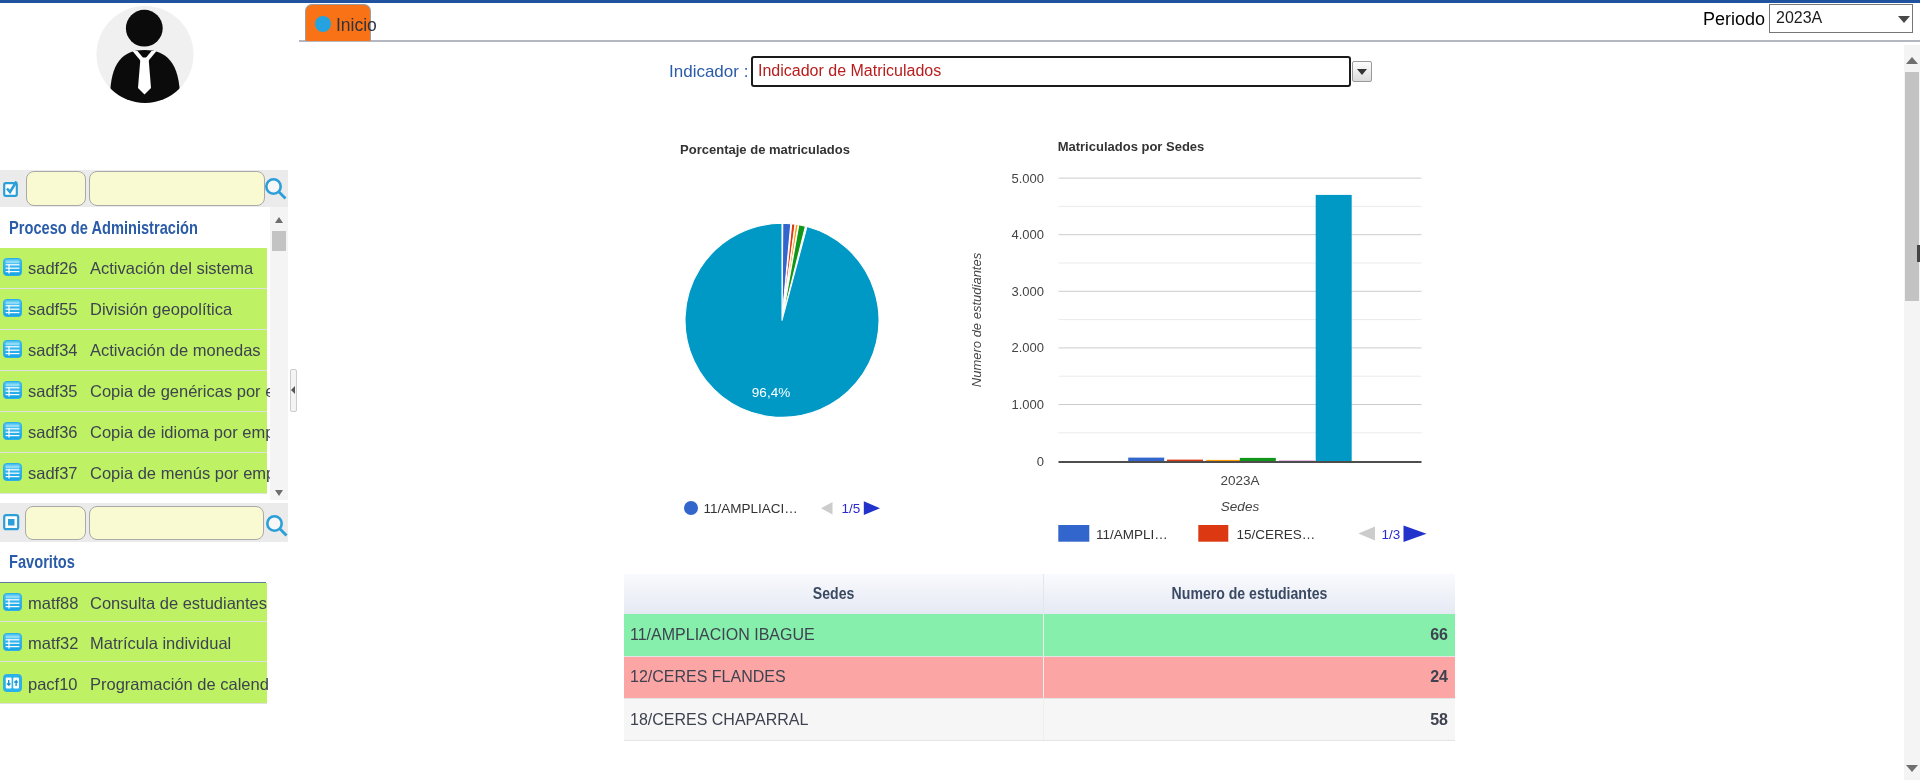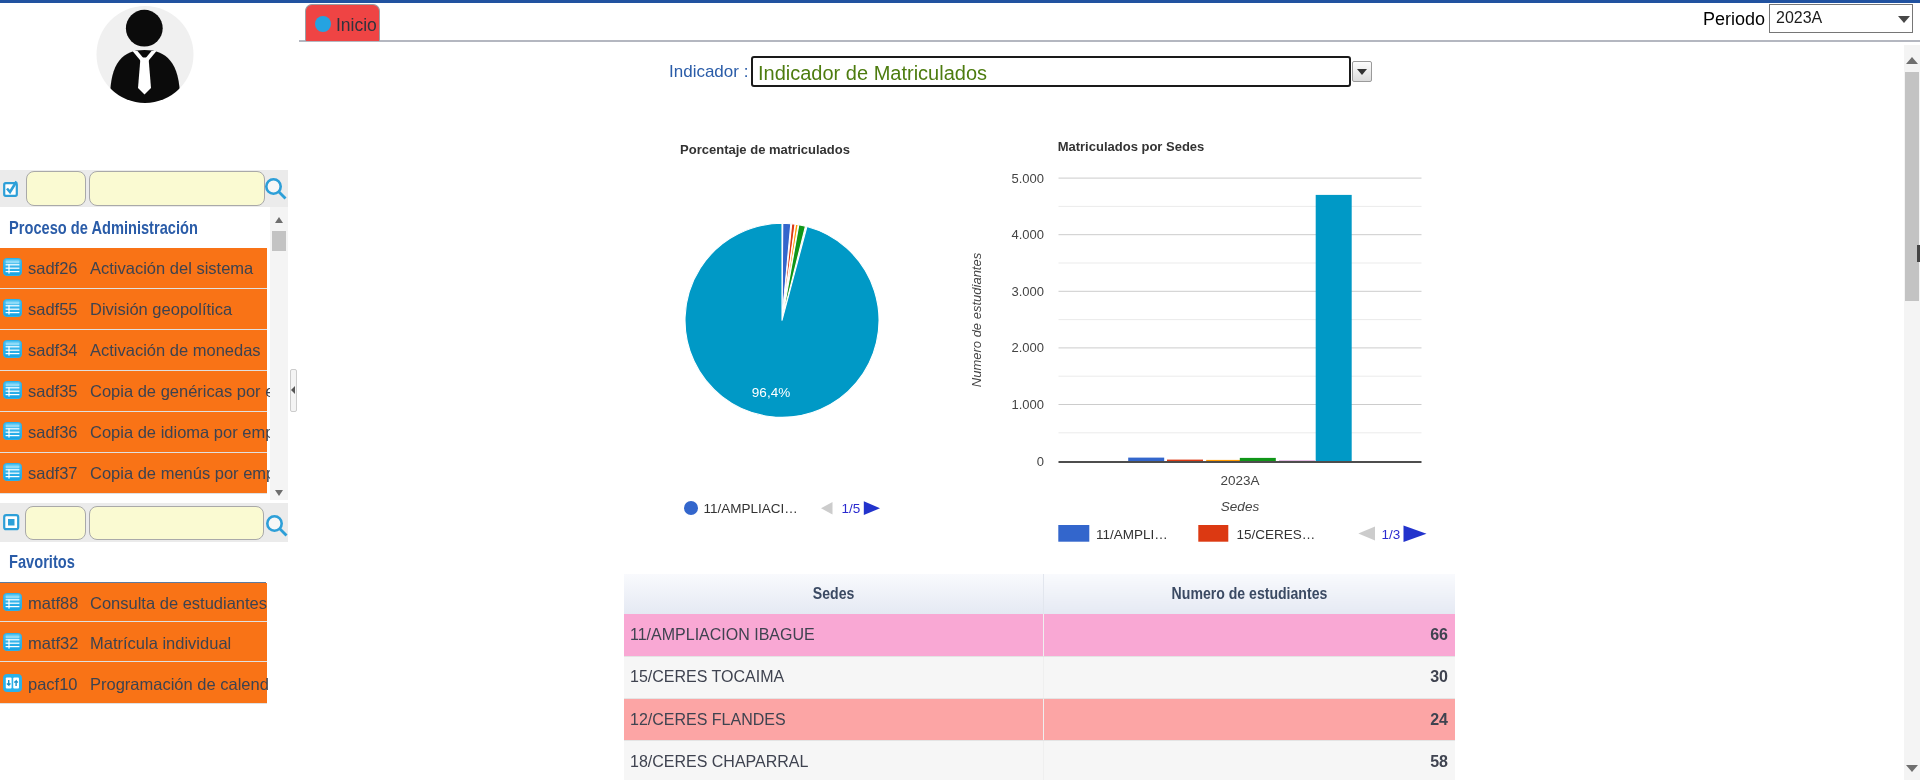--- a/index.html
+++ b/index.html
@@ -4,33 +4,33 @@
 <title>Inicio</title>
 <style>
 * { margin:0; padding:0; box-sizing:border-box; }
 html,body { background:#fff; }
 #app { position:relative; width:1920px; height:780px; overflow:hidden;
   background:#fff; font-family:"Liberation Sans",sans-serif; }
 .abs { position:absolute; }
 
 .topline { left:0; top:0; width:1920px; height:3px; background:#2152a0; }
 .tabline { left:299px; top:40.2px; width:1621px; height:1.4px; background:#b4b7c0; }
-.tab { left:305px; top:4px; width:75px; height:37px; background:#ef4444;
+.tab { left:305px; top:4px; width:66px; height:37px; background:#f97316;
   border:1px solid #9aa0a6; border-bottom:none; border-radius:7px 7px 0 0; z-index:3; }
 .tabdot { position:absolute; left:9px; top:11px; width:16px; height:16px;
   border-radius:50%; background:#25a3e1; }
 .tabtxt { position:absolute; left:30px; top:10px; font-size:17.5px; color:#30333d; }
 
 .sstrip { background:#ebebeb; }
 .yinput { position:absolute; background:#fafad2; border:1px solid #a9a9a9; border-radius:8px; }
 
 .h1 { font-size:19px; font-weight:bold; color:#2a5ca8; transform:scaleX(0.77); transform-origin:0 0; white-space:nowrap; }
 .hline { height:1.5px; background:#5d7a9e; }
 
-.mrow { position:absolute; left:0; width:267px; height:41px; border-bottom:1px solid #e0e0e0; background:#f97316; }
+.mrow { position:absolute; left:0; width:267px; height:41px; border-bottom:1px solid #e0e0e0; background:#bef264; }
 .micon { position:absolute; left:3px; top:10px; }
 .mcode { position:absolute; left:28px; top:10.5px; font-size:16.5px; color:#3d4350; }
 .mname { position:absolute; left:90px; top:10.5px; font-size:16.5px; color:#3d4350; white-space:nowrap; }
 
 .sb-track { background:#f4f4f4; }
 .sb-thumb { background:#c3c3c3; }
 .tri { width:0; height:0; position:absolute; }
 
 .lbl { font-size:17px; color:#2a5ca8; }
 
@@ -283,21 +283,21 @@
 <span class="mname" style="top:13px">Programación de calend</span>
     </div>
 
 <div class="abs" style="left:1703px;top:9px;font-size:18px;color:#000000;white-space:nowrap;">Periodo :</div>
 <div class="abs" style="left:1769px;top:4px;width:144px;height:29px;border:1px solid #767676;background:#fff;"></div>
 <div class="abs" style="left:1776px;top:9px;font-size:16px;color:#1c1c1c;">2023A</div>
 <div class="abs tri" style="left:1898px;top:16px;border-left:6.3px solid transparent;border-right:6.3px solid transparent;border-top:7.5px solid #484848;"></div>
 
 <div class="abs lbl" style="left:669px;top:62px;">Indicador :</div>
 <div class="abs" style="left:751px;top:56px;width:600px;height:31px;border:2px solid #1a1a1a;border-radius:3px;background:#fff;"></div>
-<div class="abs" style="left:758px;top:62px;font-size:20px;color:#4d7c0f;">Indicador de Matriculados</div>
+<div class="abs" style="left:758px;top:62px;font-size:16px;color:#b91c1c;">Indicador de Matriculados</div>
 <div class="abs" style="left:1352px;top:61px;width:20px;height:21px;border:1px solid #9a9a9a;border-radius:2px;background:linear-gradient(#fdfdfd,#dcdcdc);"></div>
 <div class="abs tri" style="left:1357px;top:69px;border-left:5px solid transparent;border-right:5px solid transparent;border-top:6px solid #333;"></div>
 
 <svg class="abs" style="left:620px;top:132px" width="330" height="392" viewBox="0 0 330 392" font-family="Liberation Sans,sans-serif">
   <text x="145" y="22" text-anchor="middle" font-size="13" font-weight="bold" fill="#333333">Porcentaje de matriculados</text>
 <path d="M162.0,188.3 L162.76,91.30 A97.0,97.0 0 0 1 170.79,91.70 Z" fill="#3366cc" stroke="#ffffff" stroke-width="1.1" stroke-linejoin="round"></path>
 <path d="M162.0,188.3 L171.72,91.79 A97.0,97.0 0 0 1 175.08,92.19 Z" fill="#dc3912" stroke="#ffffff" stroke-width="1.1" stroke-linejoin="round"></path>
 <path d="M162.0,188.3 L175.58,92.26 A97.0,97.0 0 0 1 178.18,92.66 Z" fill="#ff9900" stroke="#ffffff" stroke-width="1.1" stroke-linejoin="round"></path>
 <path d="M162.0,188.3 L178.84,92.77 A97.0,97.0 0 0 1 185.47,94.18 Z" fill="#109618" stroke="#ffffff" stroke-width="1.1" stroke-linejoin="round"></path>
 <path d="M162.0,188.3 L186.94,94.56 A97.0,97.0 0 1 1 162.00,91.30 Z" fill="#0099c6" stroke="#ffffff" stroke-width="1.1" stroke-linejoin="round"></path>
@@ -352,27 +352,23 @@
           <col style="width:419px">
           <col style="width:412px">
         </colgroup>
 <thead>
           <tr>
             <th><span class="thx">Sedes</span></th>
             <th><span class="thx">Numero de estudiantes</span></th>
           </tr>
         </thead>
 <tbody>
-<tr style="background:#f9a8d4">
+<tr style="background:#86efac">
             <td class="c1">11/AMPLIACION IBAGUE</td>
             <td class="c2">66</td>
-          </tr>
-<tr style="background:#f6f6f6">
-            <td class="c1">15/CERES TOCAIMA</td>
-            <td class="c2">30</td>
           </tr>
 <tr style="background:#fca5a5">
             <td class="c1">12/CERES FLANDES</td>
             <td class="c2">24</td>
           </tr>
 <tr style="background:#f6f6f6">
             <td class="c1">18/CERES CHAPARRAL</td>
             <td class="c2">58</td>
           </tr>
 </tbody>

